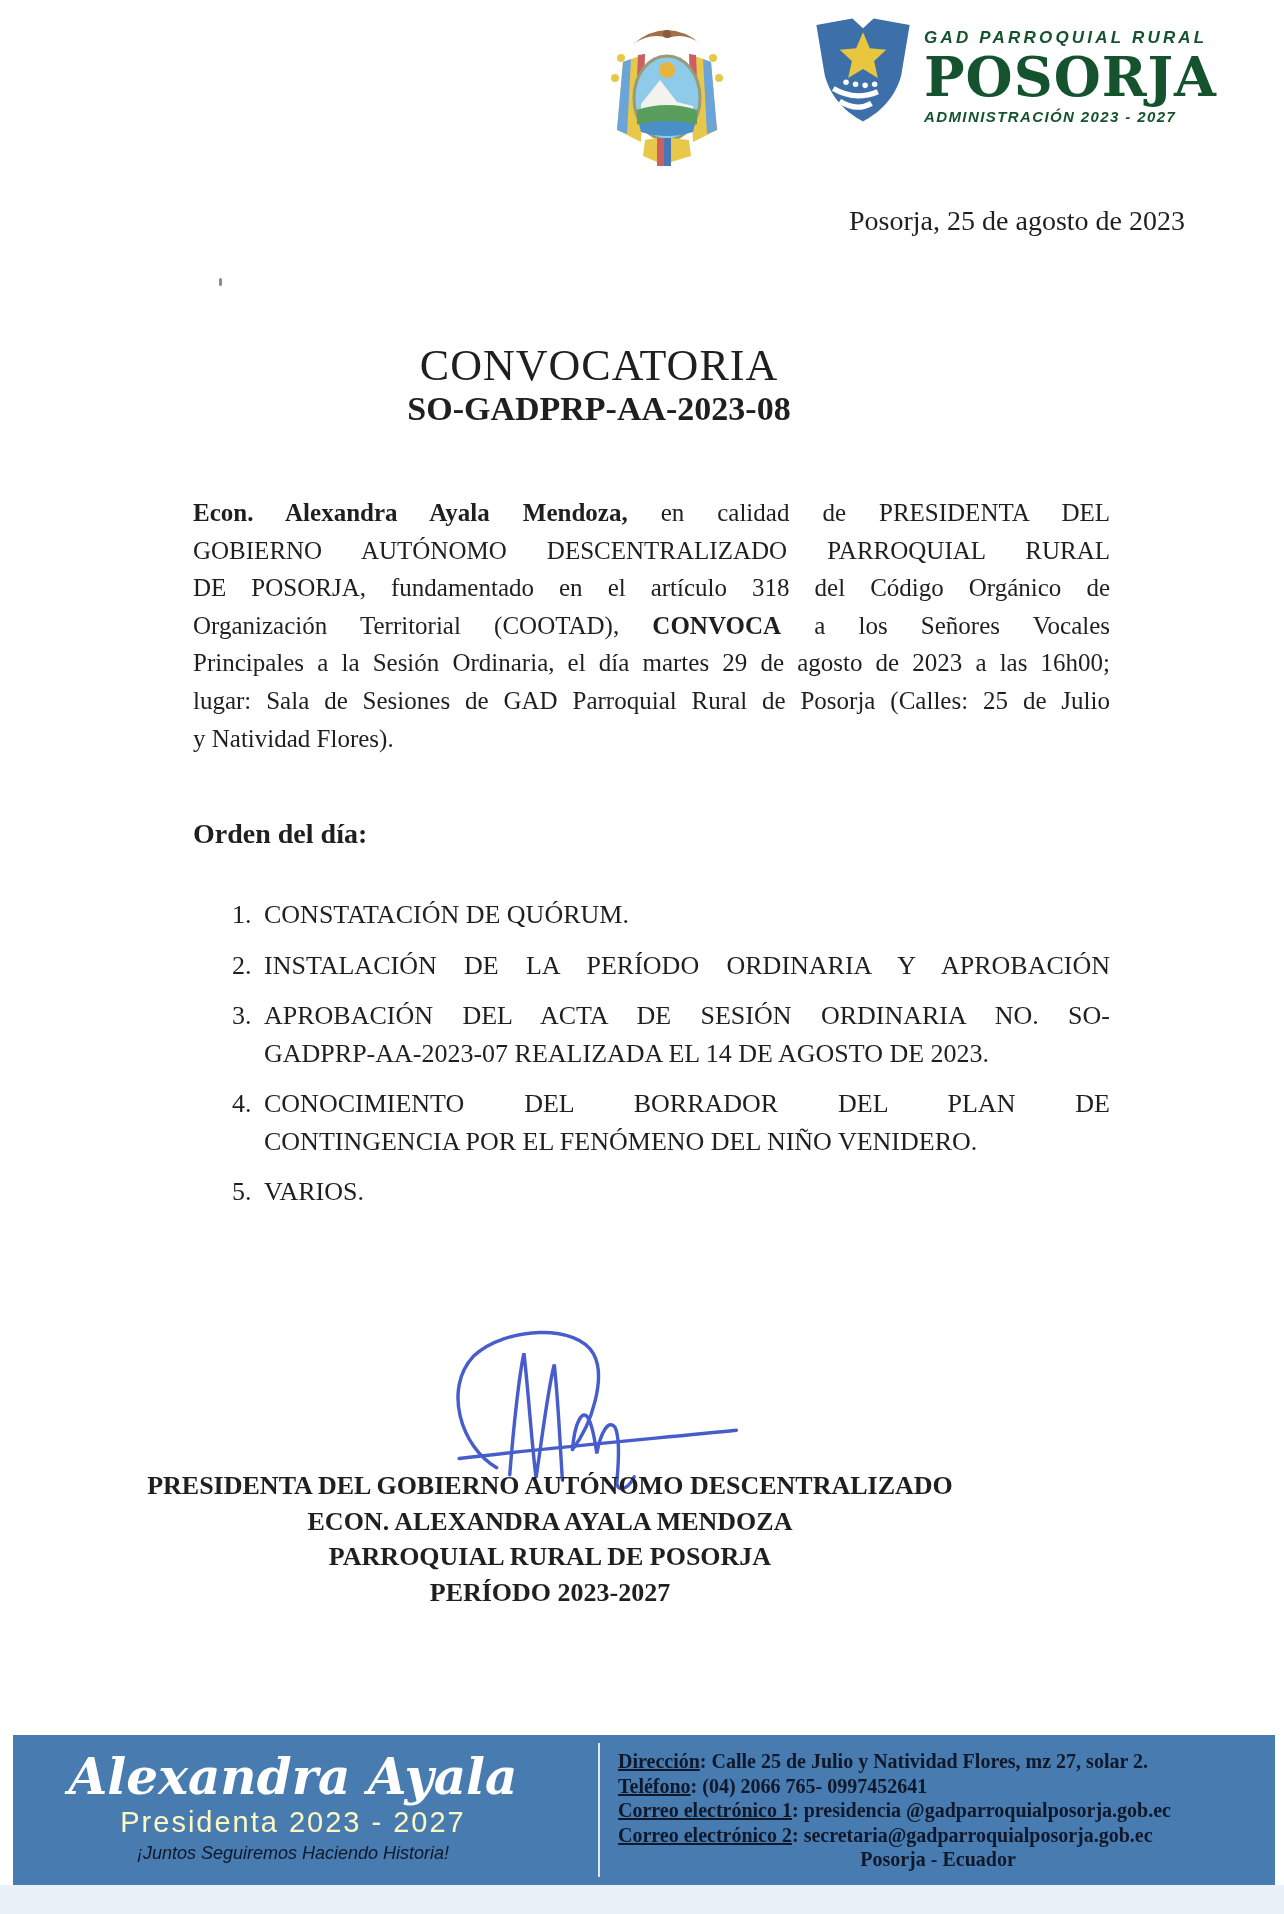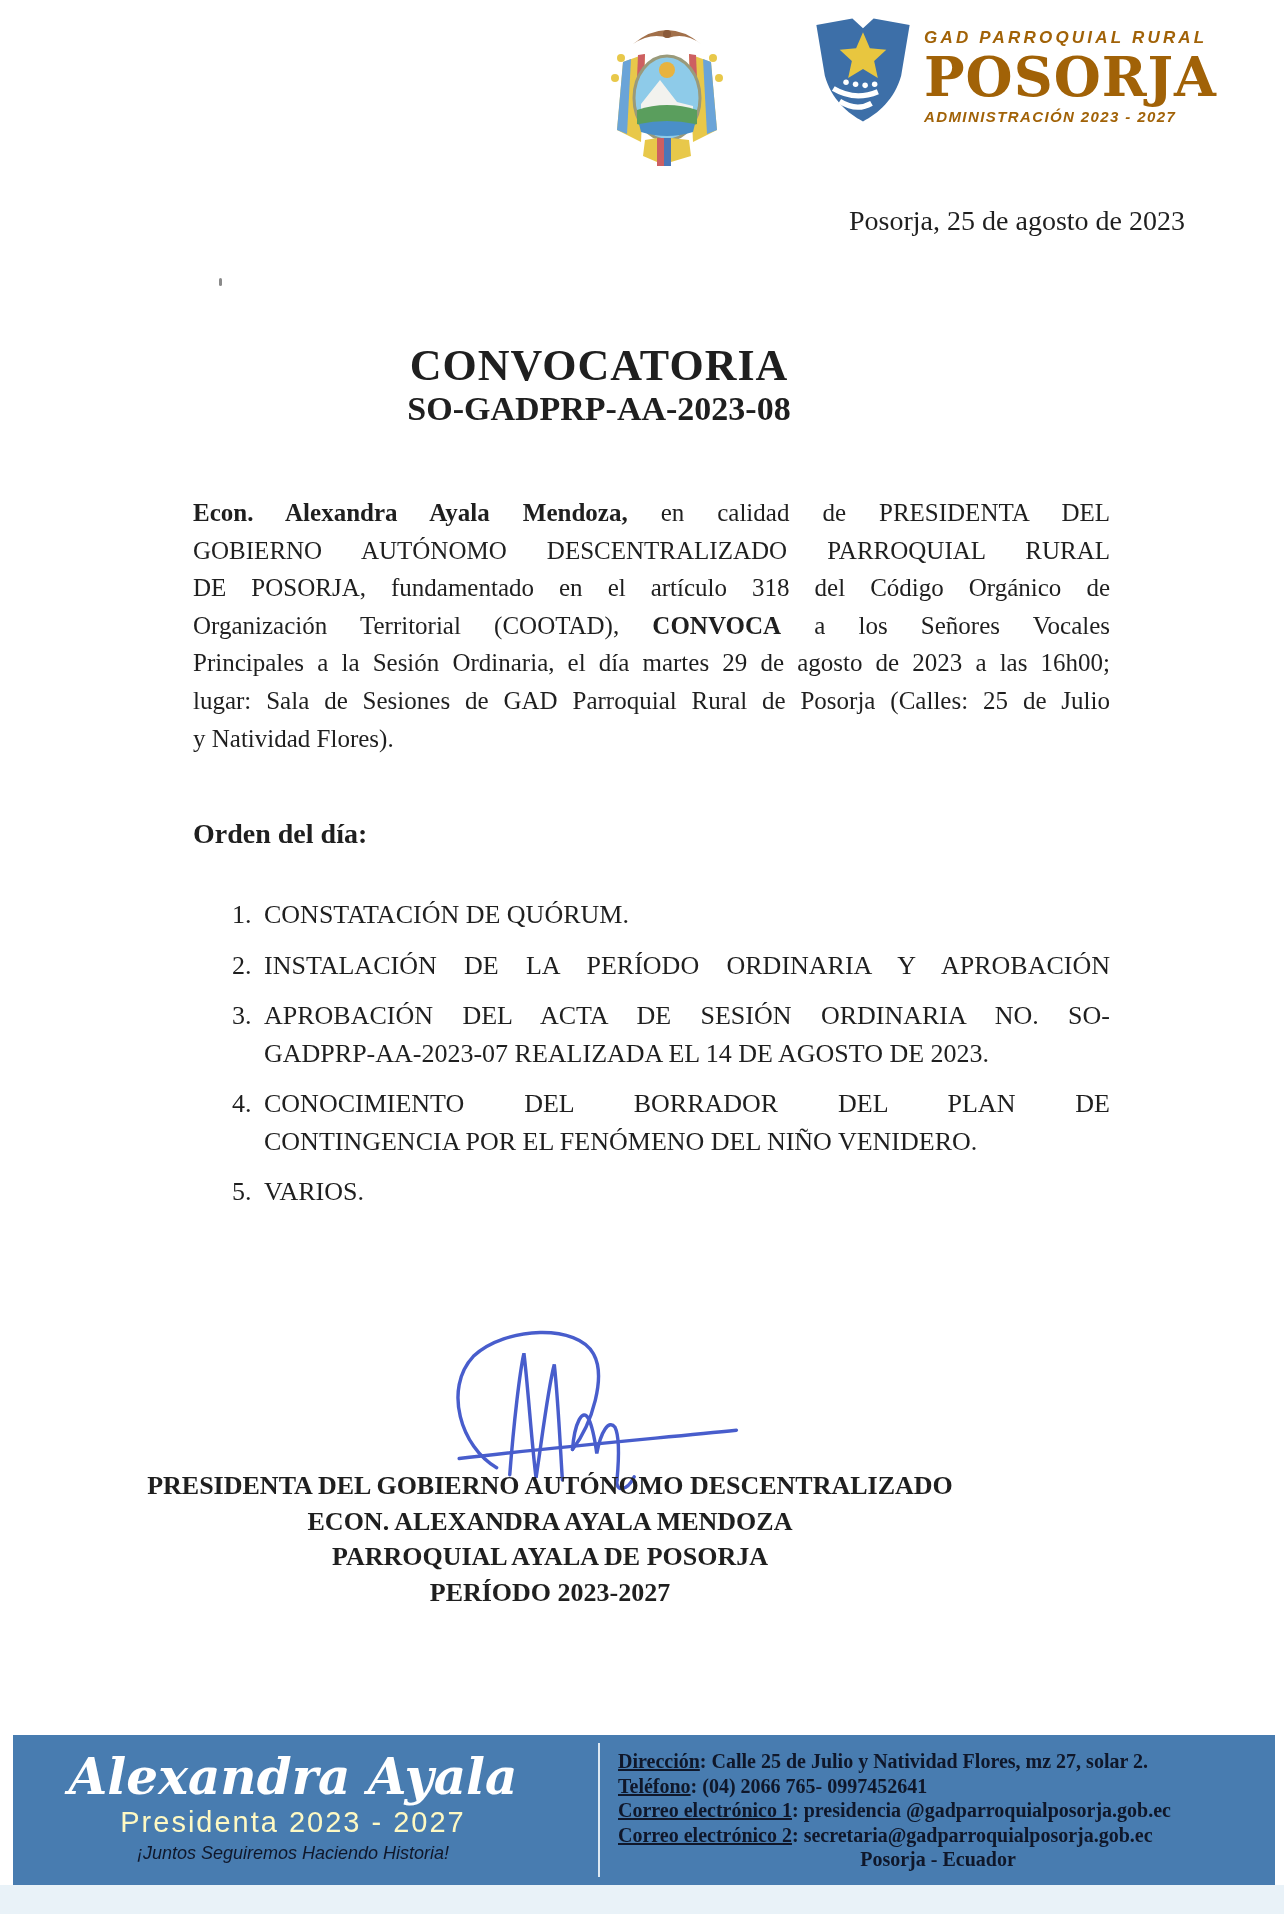--- a/index.html
+++ b/index.html
@@ -3,34 +3,34 @@
 <meta charset="utf-8">
 <style>
   html,body{margin:0;padding:0;background:#ffffff;}
   .page{position:relative;width:1284px;height:1914px;background:#ffffff;overflow:hidden;
         font-family:"Liberation Serif", serif;color:#1f1f1f;}
 
   
   .coat{position:absolute;left:605px;top:22px;width:124px;height:148px;}
   .plogo{position:absolute;left:810px;top:14px;width:400px;height:120px;}
   .plogo svg{position:absolute;left:0;top:0;}
-  .plogo-text{position:absolute;left:114px;top:14px;width:286px;color:#a16207;}
+  .plogo-text{position:absolute;left:114px;top:14px;width:286px;color:#14532d;}
   .plogo-top{font-family:"Liberation Sans",sans-serif;font-style:italic;font-weight:bold;
              font-size:17px;letter-spacing:3.2px;white-space:nowrap;}
   .plogo-name{font-family:"DejaVu Serif",serif;font-weight:bold;font-size:54px;line-height:54px;
               letter-spacing:1px;margin-top:2px;white-space:nowrap;}
   .plogo-bottom{font-family:"Liberation Sans",sans-serif;font-style:italic;font-weight:bold;
                 font-size:15px;letter-spacing:1.4px;margin-top:4px;white-space:nowrap;}
 
   .date{position:absolute;right:99px;top:205px;font-size:28px;white-space:nowrap;}
 
   .stray{position:absolute;left:219px;top:278px;width:3px;height:8px;background:#8a8a8a;border-radius:2px;}
 
   .titleblock{position:absolute;left:0;right:86px;top:342px;text-align:center;}
-  .title-main{font-size:44px;font-weight:bold;letter-spacing:1px;line-height:48px;}
+  .title-main{font-size:44px;font-weight:normal;letter-spacing:1px;line-height:48px;}
   .title-code{font-size:34px;font-weight:bold;}
 
   .bodypara{position:absolute;left:193px;top:494px;width:917px;font-size:25px;line-height:37.6px;}
   .jline{text-align:justify;text-align-last:justify;white-space:nowrap;}
   .lastline{text-align:left;white-space:nowrap;}
   .b{font-weight:bold;}
 
   .agenda-head{position:absolute;left:193px;top:818px;font-size:28px;font-weight:bold;}
 
   .agenda{position:absolute;left:232px;top:896px;width:878px;font-size:26px;line-height:37.5px;}
@@ -184,21 +184,21 @@
       <path d="M108,147 C112,95 118,44 122,27 C126,60 130,120 134,150 C140,110 146,60 152,38 C156,75 158,122 160,152"></path>
       <path d="M170,122 C172,96 180,80 186,92 C190,100 192,112 194,126 C198,104 206,92 212,100 C216,108 216,130 214,152"></path>
       <path d="M58,131 C130,122 242,112 332,103"></path>
       <path d="M214,152 C212,163 223,165 231,149"></path>
     </g>
   </svg>
 
   <div class="sigblock">
     <div>PRESIDENTA DEL GOBIERNO AUTÓNOMO DESCENTRALIZADO</div>
     <div>ECON. ALEXANDRA AYALA MENDOZA</div>
-    <div>PARROQUIAL AYALA DE POSORJA</div>
+    <div>PARROQUIAL RURAL DE POSORJA</div>
     <div>PERÍODO 2023-2027</div>
   </div>
 
   <div class="fband">
     <div class="fleft">
       <div class="fname">Alexandra Ayala</div>
       <div class="frole">Presidenta 2023 - 2027</div>
       <div class="fslogan">¡Juntos Seguiremos Haciendo Historia!</div>
     </div>
     <div class="fdivider"></div>

